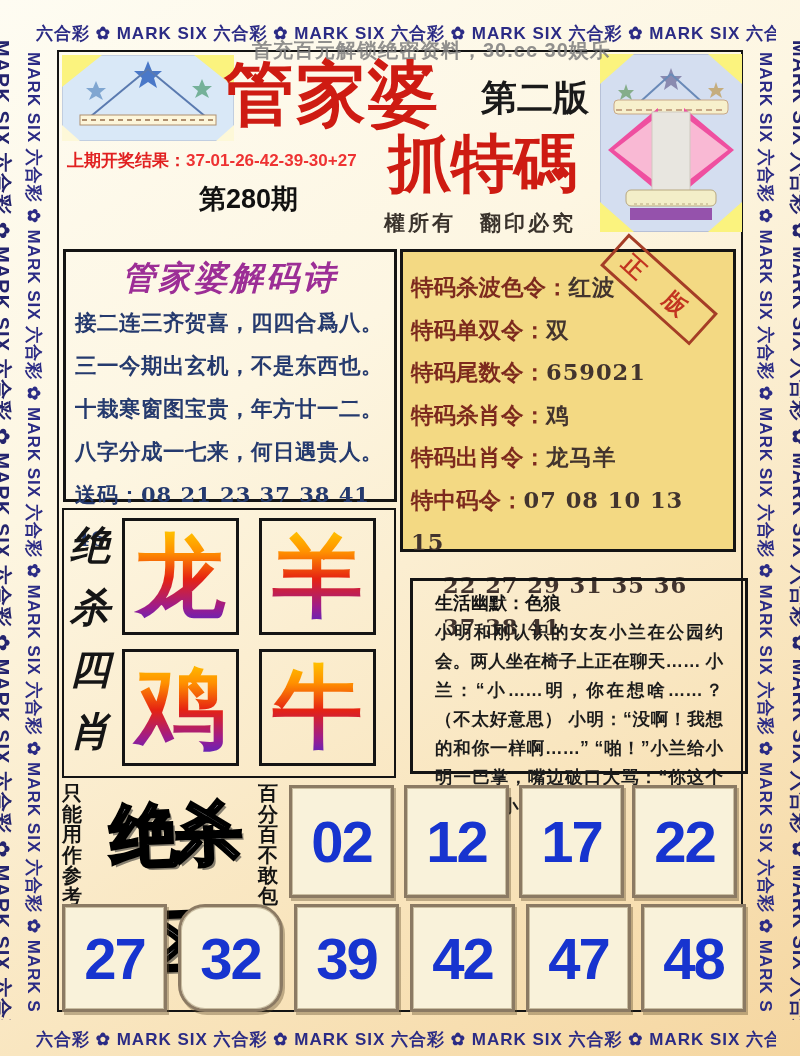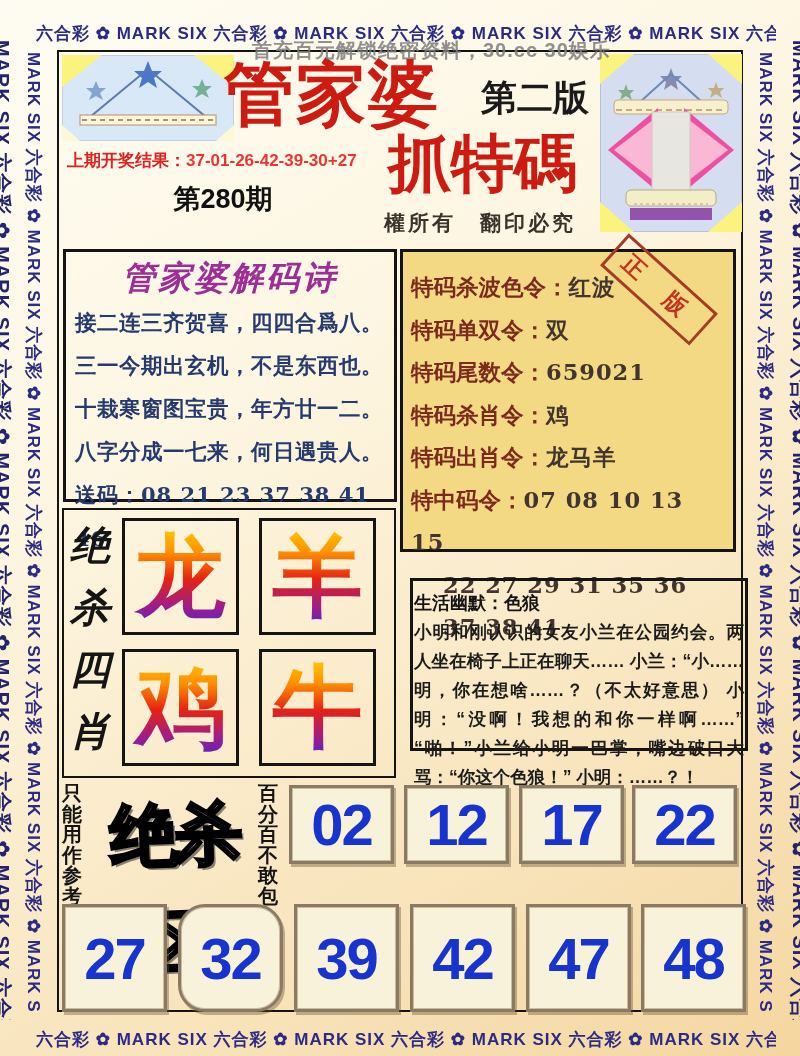--- a/index.html
+++ b/index.html
@@ -24,21 +24,21 @@
   .frame { position:absolute; left:57px; top:50px; width:686px; height:962px; border:2px solid #141414; }
   .watermark {
     position:absolute; left:252px; top:37px; width:400px;
     color:rgba(125,125,125,0.85); font-size:20px; font-weight:bold; letter-spacing:1px; z-index:30;
   }
   
   .main-title { position:absolute; left:224px; top:48px; width:250px; color:#ce1b12; font-size:70px; font-weight:900; font-family:"DejaVu Serif",serif; letter-spacing:2px; line-height:1.3; z-index:5; }
   .edition   { position:absolute; left:481px; top:74px; color:#1a1a1a; font-size:36px; font-weight:bold; font-family:"DejaVu Serif",serif; }
   .lastdraw  { position:absolute; left:67px; top:149px; font-size:17px; font-weight:bold; color:#e12020; }
   .lastdraw .num { color:#e33; }
-  .issue     { position:absolute; left:148px; top:181px; width:150px; text-align:center; font-size:27px; font-weight:bold; color:#111; }
+  .issue     { position:absolute; left:148px; top:181px; width:150px; text-align:right; font-size:27px; font-weight:bold; color:#111; }
   .sub-title { position:absolute; left:388px; top:124px; width:220px; color:#ce1b12; font-size:63px; font-weight:900; font-family:"DejaVu Serif",serif; line-height:1.25; z-index:5; }
   .copyright { position:absolute; left:384px; top:209px; font-size:21px; font-weight:bold; color:#3a332c; letter-spacing:3px; font-family:"DejaVu Serif",serif; }
   .thumb { position:absolute; }
   
   .poem-box { position:absolute; left:63px; top:249px; width:334px; height:253px; border:3px solid #141414; padding:4px 9px; }
   .poem-title { text-align:center; font-size:33px; font-weight:bold; font-style:italic; color:#9c2e96; font-family:"DejaVu Serif",serif; letter-spacing:3px; }
   .poem-line { font-size:21.5px; color:#253a6e; font-family:"DejaVu Serif",serif; font-weight:600; line-height:43px; letter-spacing:0.5px; }
   .poem-gift { font-size:21px; color:#253a6e; font-family:"DejaVu Serif",serif; font-weight:600; line-height:44px; letter-spacing:1px; }
   
   .dir-box { position:absolute; left:400px; top:249px; width:336px; height:303px; border:3px solid #141414; background:#f3d983; padding:14px 8px; }
@@ -55,38 +55,38 @@
   .zodiac-box { position:absolute; left:62px; top:508px; width:334px; height:270px; border:2px solid #141414; }
   .zodiac-side { position:absolute; left:70px; top:514px; font-size:40px; font-weight:bold; font-style:italic; color:#151515; font-family:"DejaVu Serif",serif; white-space:pre-line; line-height:62px; }
   .animal {
     position:absolute; width:117px; height:117px; border:3px solid #141414;
     display:flex; align-items:center; justify-content:center;
     font-size:90px; font-weight:900; font-family:"DejaVu Serif",serif;
     background:linear-gradient(180deg,#ffd900 0%,#ff9000 28%,#e62312 52%,#9c1c8e 78%,#3b2ad6 100%);
     -webkit-background-clip:text; background-clip:text; color:transparent;
   }
   
-  .humor-box { position:absolute; left:410px; top:578px; width:338px; height:173px; border:3px solid #141414; padding:7px 1px; }
+  .humor-box { position:absolute; left:410px; top:578px; width:338px; height:196px; border:3px solid #141414; padding:7px 22px; }
   .humor-title { font-size:18px; font-weight:bold; color:#141414; line-height:30px; }
   .humor-body  { font-size:17.5px; font-weight:600; color:#1c1c1c; line-height:29px; text-align:justify; }
   
   .vnote { position:absolute; font-size:20px; font-weight:bold; color:#141414; font-family:"DejaVu Serif",serif; white-space:pre-line; line-height:20.5px; }
   .kill-title {
     position:absolute; left:90px; top:780px; width:172px; text-align:center;
     font-size:68px; font-weight:900; font-family:"DejaVu Serif",serif; letter-spacing:-4px;
     color:#fff; -webkit-text-stroke:3px #000; transform:rotate(-2deg); line-height:108px;
     text-shadow:3px 3px 0 rgba(40,40,40,.55);
   }
   .tile {
     position:absolute; width:105px; background:#f9f2da;
     border:3px solid #8b7a63; box-shadow:2px 3px 0 rgba(95,75,45,.38), inset 0 0 0 1px #c9bda0;
     display:flex; align-items:center; justify-content:center;
     font-size:58px; font-weight:bold; color:#1734cf; letter-spacing:-2px;
   }
-  .tile.r1 { top:785px; height:79px; }
+  .tile.r1 { top:785px; height:113px; }
   .tile.r2 { top:904px; height:108px; }
 </style>
 </head>
 <body>
 
 <div class="page">
 
   <div class="hband" style="left:36px; top:22px; width:740px;">六合彩 ✿ MARK SIX 六合彩 ✿ MARK SIX 六合彩 ✿ MARK SIX 六合彩 ✿ MARK SIX 六合彩 ✿ MARK SIX</div>
   <div class="hband" style="left:36px; top:1028px; width:740px;">六合彩 ✿ MARK SIX 六合彩 ✿ MARK SIX 六合彩 ✿ MARK SIX 六合彩 ✿ MARK SIX 六合彩 ✿ MARK SIX</div>
   <div class="vband clip" style="left:-12px; top:40px; height:980px;">MARK SIX 六合彩 ✿ MARK SIX 六合彩 ✿ MARK SIX 六合彩 ✿ MARK SIX 六合彩 ✿ MARK SIX 六合彩 ✿ MARK SIX 六合彩</div>

